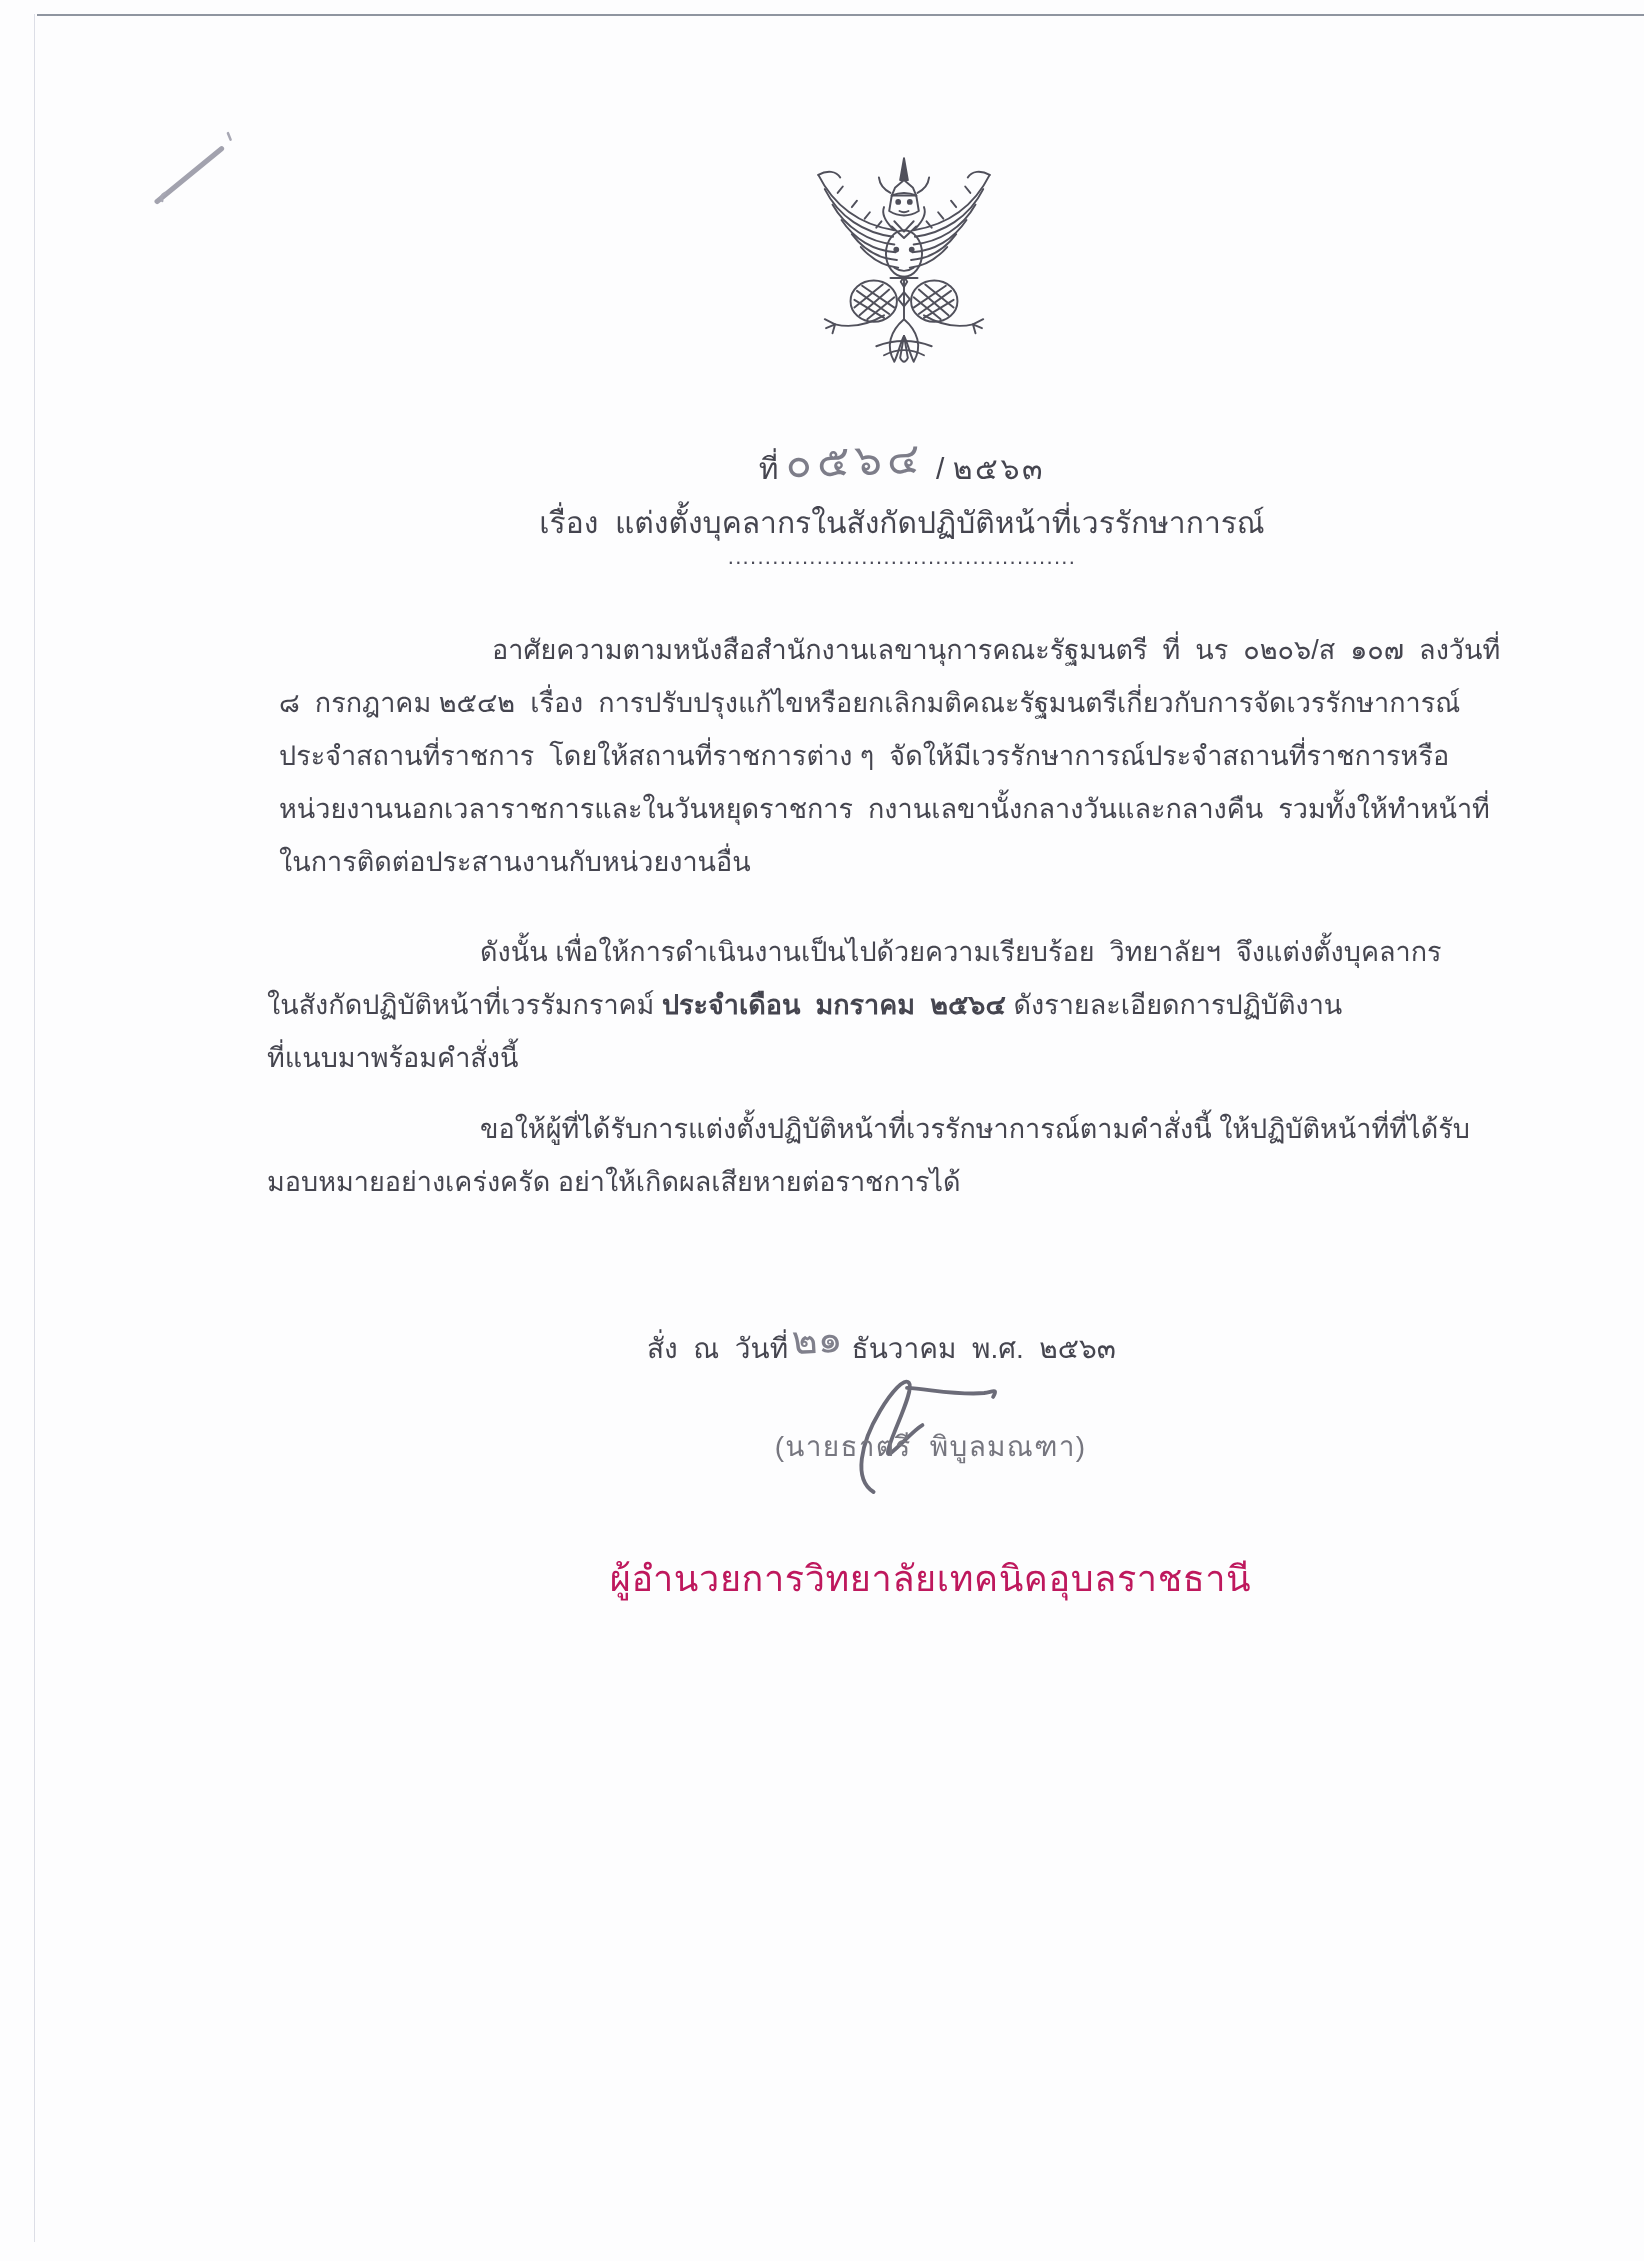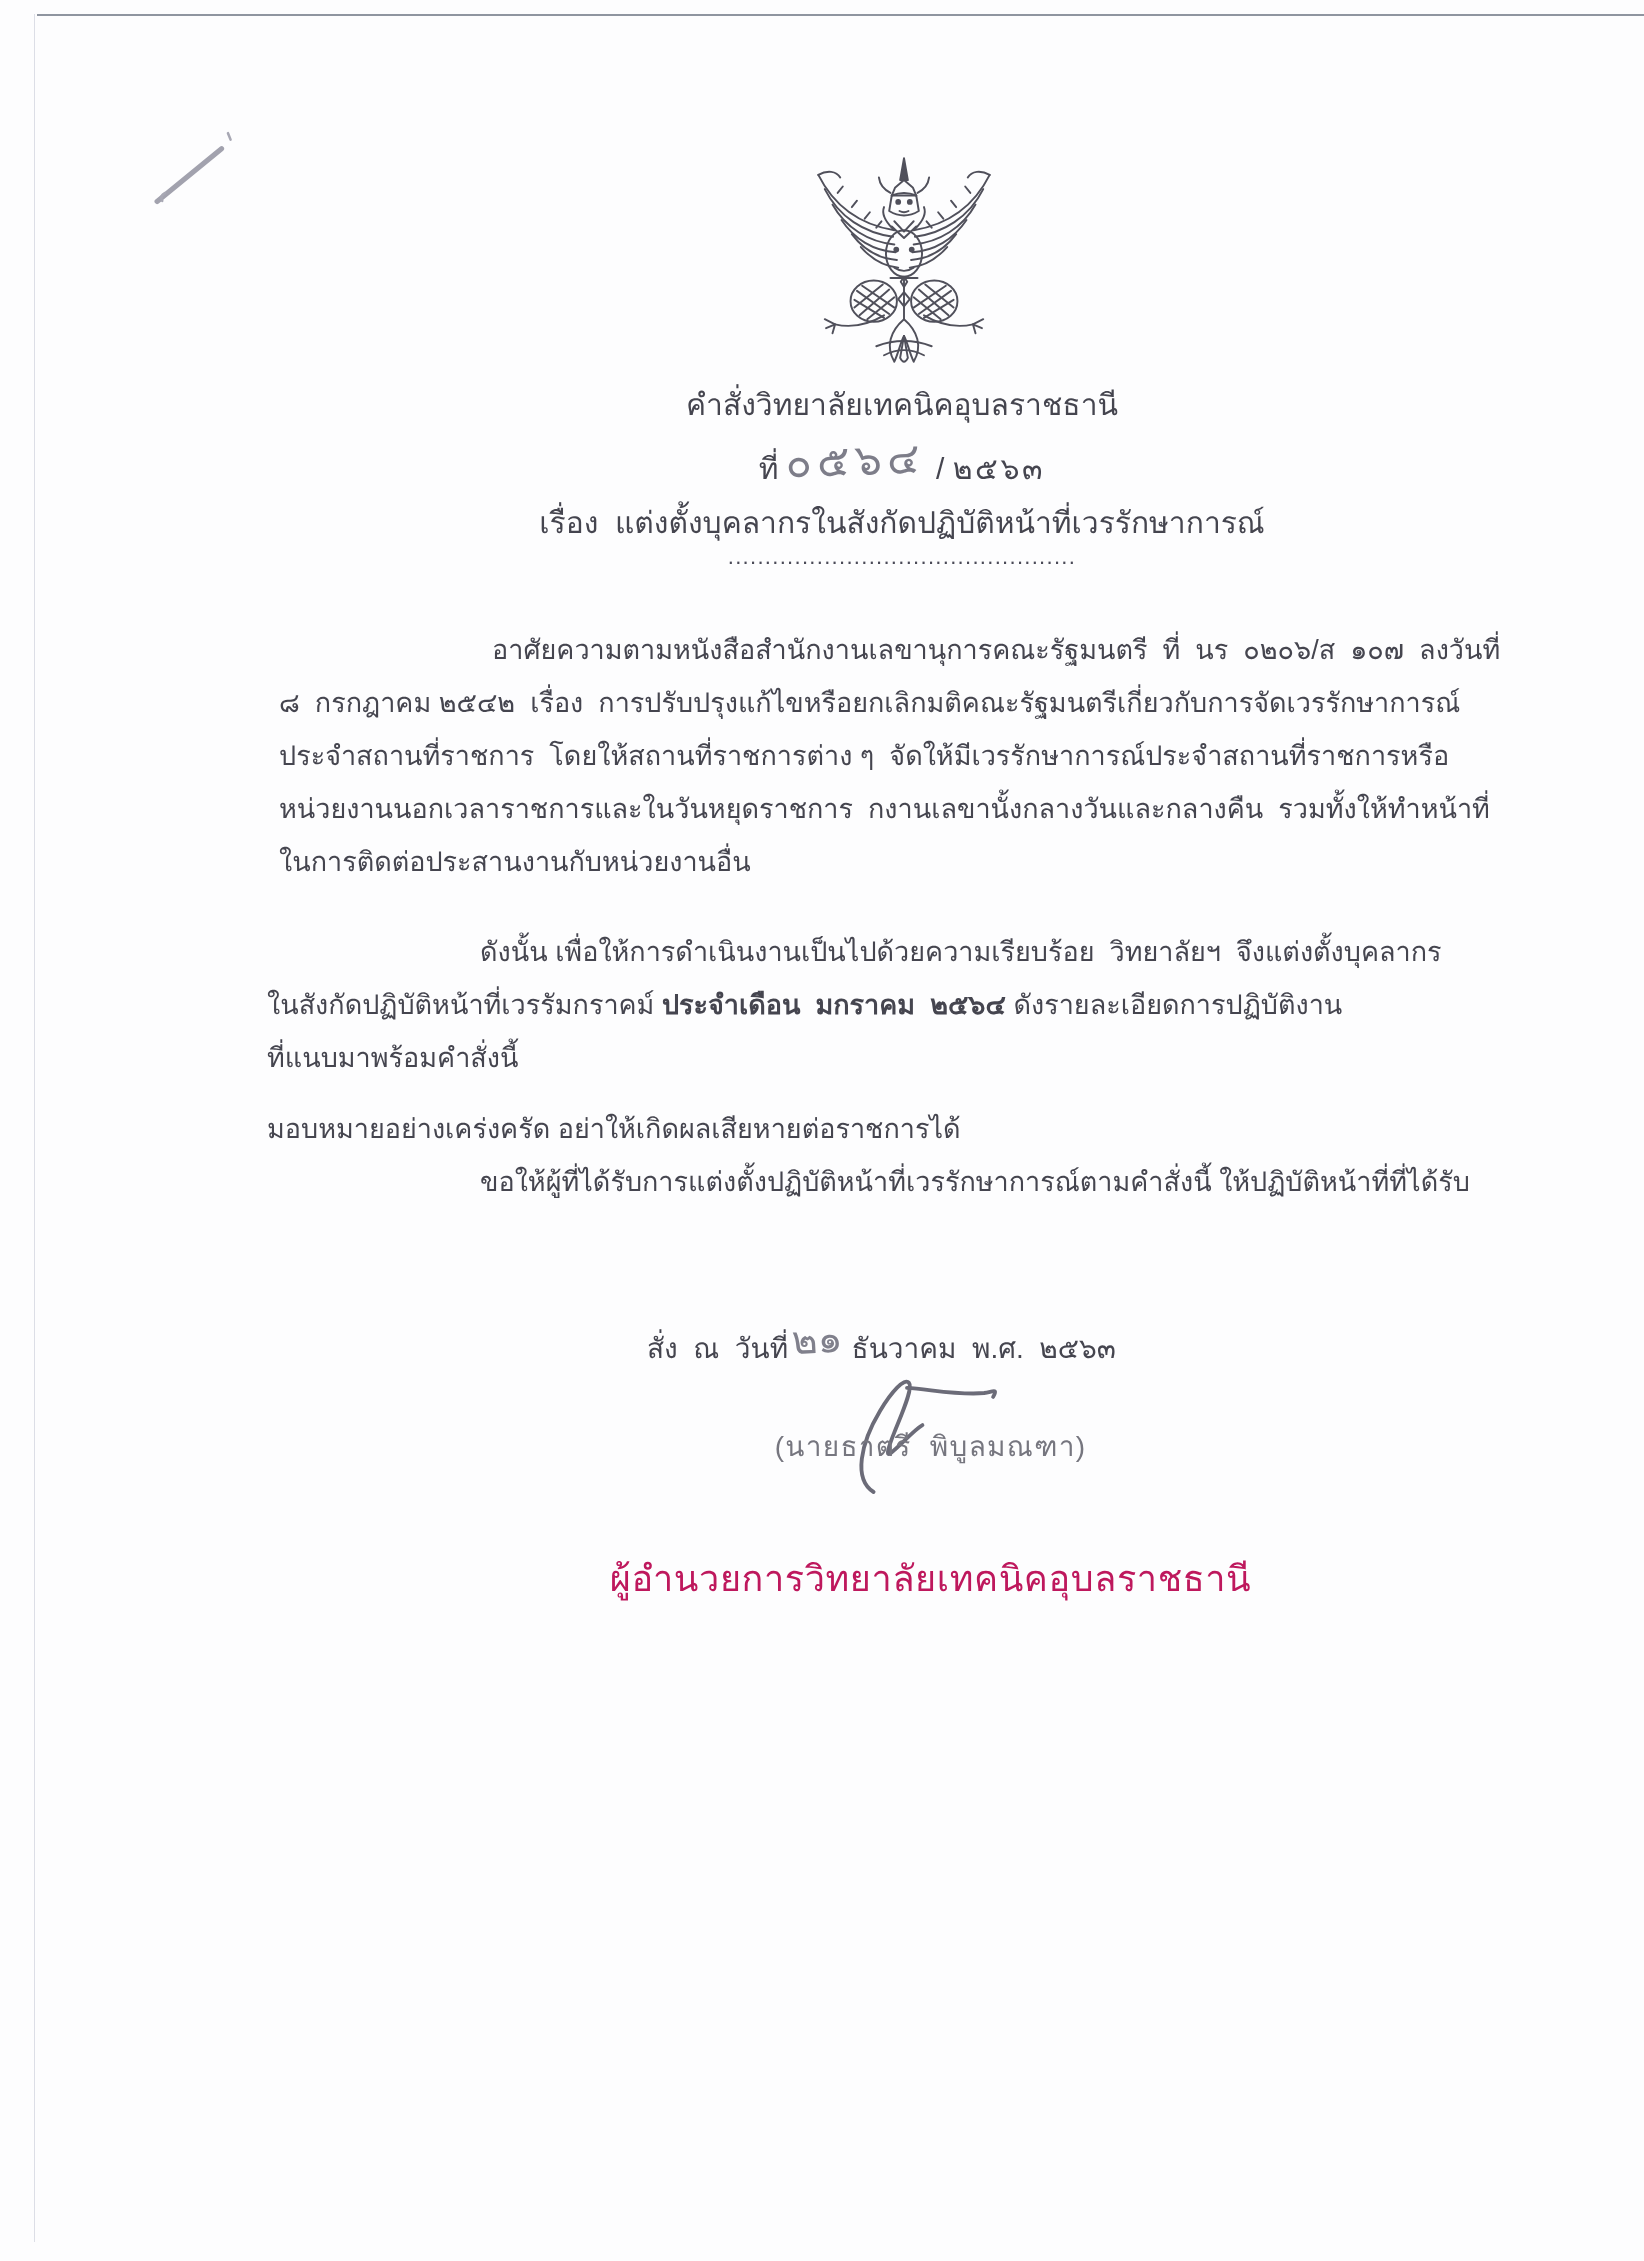--- a/index.html
+++ b/index.html
@@ -121,21 +121,20 @@
       <path d="M272 266 l16 -8 M272 266 l14 6 M272 266 l4 14"></path>
 
       <path d="M165 258 C 144 276, 136 300, 150 324 C 158 306, 160 292, 165 284"></path>
       <path d="M165 258 C 186 276, 194 300, 180 324 C 172 306, 170 292, 165 284"></path>
       <path d="M165 284 L159 318 Q165 330 171 318 Z"></path>
       <path d="M122 300 Q165 284 208 300"></path>
       <path d="M134 314 Q165 298 196 314"></path>
     </g>
   </svg>
 
-  <div class="hcenter org-line">คำสั่งวิทยาลัยเทคนิคอุบลราชธานี</div>
 
   <div class="hcenter no-line"><span>ที่</span><span class="no-hand">๐๕๖๔</span><span>/</span><span> </span><span class="no-year">๒๕๖๓</span></div>
 
   <div class="hcenter subject-line"><span>เรื่อง</span><span>  </span><span>แต่งตั้งบุคลากรในสังกัดปฏิบัติหน้าที่เวรรักษาการณ์</span></div>
 
   <div class="hcenter dots">...............................................</div>
 
   <div class="para p1">
     <div class="line indent">อาศัยความตามหนังสือสำนักงานเลขานุการคณะรัฐมนตรี  ที่  นร  ๐๒๐๖/ส  ๑๐๗  ลงวันที่</div>
     <div class="line">๘  กรกฎาคม ๒๕๔๒  เรื่อง  การปรับปรุงแก้ไขหรือยกเลิกมติคณะรัฐมนตรีเกี่ยวกับการจัดเวรรักษาการณ์</div>
@@ -144,22 +143,22 @@
     <div class="line">ในการติดต่อประสานงานกับหน่วยงานอื่น</div>
   </div>
 
   <div class="para p2">
     <div class="line indent">ดังนั้น เพื่อให้การดำเนินงานเป็นไปด้วยความเรียบร้อย  วิทยาลัยฯ  จึงแต่งตั้งบุคลากร</div>
     <div class="line"><span>ในสังกัดปฏิบัติหน้าที่เวรรัมกราคม์ </span><span class="bold">ประจำเดือน  มกราคม  ๒๕๖๔</span><span> ดังรายละเอียดการปฏิบัติงาน</span></div>
     <div class="line">ที่แนบมาพร้อมคำสั่งนี้</div>
   </div>
 
   <div class="para p3">
+    <div class="line indent">ขอให้ผู้ที่ได้รับการแต่งตั้งปฏิบัติหน้าที่เวรรักษาการณ์ตามคำสั่งนี้ ให้ปฏิบัติหน้าที่ที่ได้รับ</div>
     <div class="line">มอบหมายอย่างเคร่งครัด อย่าให้เกิดผลเสียหายต่อราชการได้</div>
-    <div class="line indent">ขอให้ผู้ที่ได้รับการแต่งตั้งปฏิบัติหน้าที่เวรรักษาการณ์ตามคำสั่งนี้ ให้ปฏิบัติหน้าที่ที่ได้รับ</div>
   </div>
 
   <div class="date-line"><span>สั่ง  ณ  วันที่</span><span class="date-hand">๒๑</span><span>ธันวาคม  พ.ศ.  ๒๕๖๓</span></div>
 
   <svg class="sig" width="206" height="135" viewBox="0 0 320 210">
     <g stroke="#6b6b78" stroke-width="6" fill="none" stroke-linecap="round">
       <path d="M66 196 C 34 176, 46 120, 76 70 C 94 40, 114 18, 121 26 C 128 34, 110 74, 98 104 C 90 124, 84 142, 92 136 C 108 124, 128 100, 142 92"></path>
       <path d="M118 34 C 152 36, 200 46, 238 42 C 252 40, 260 34, 252 48"></path>
     </g>
   </svg>

